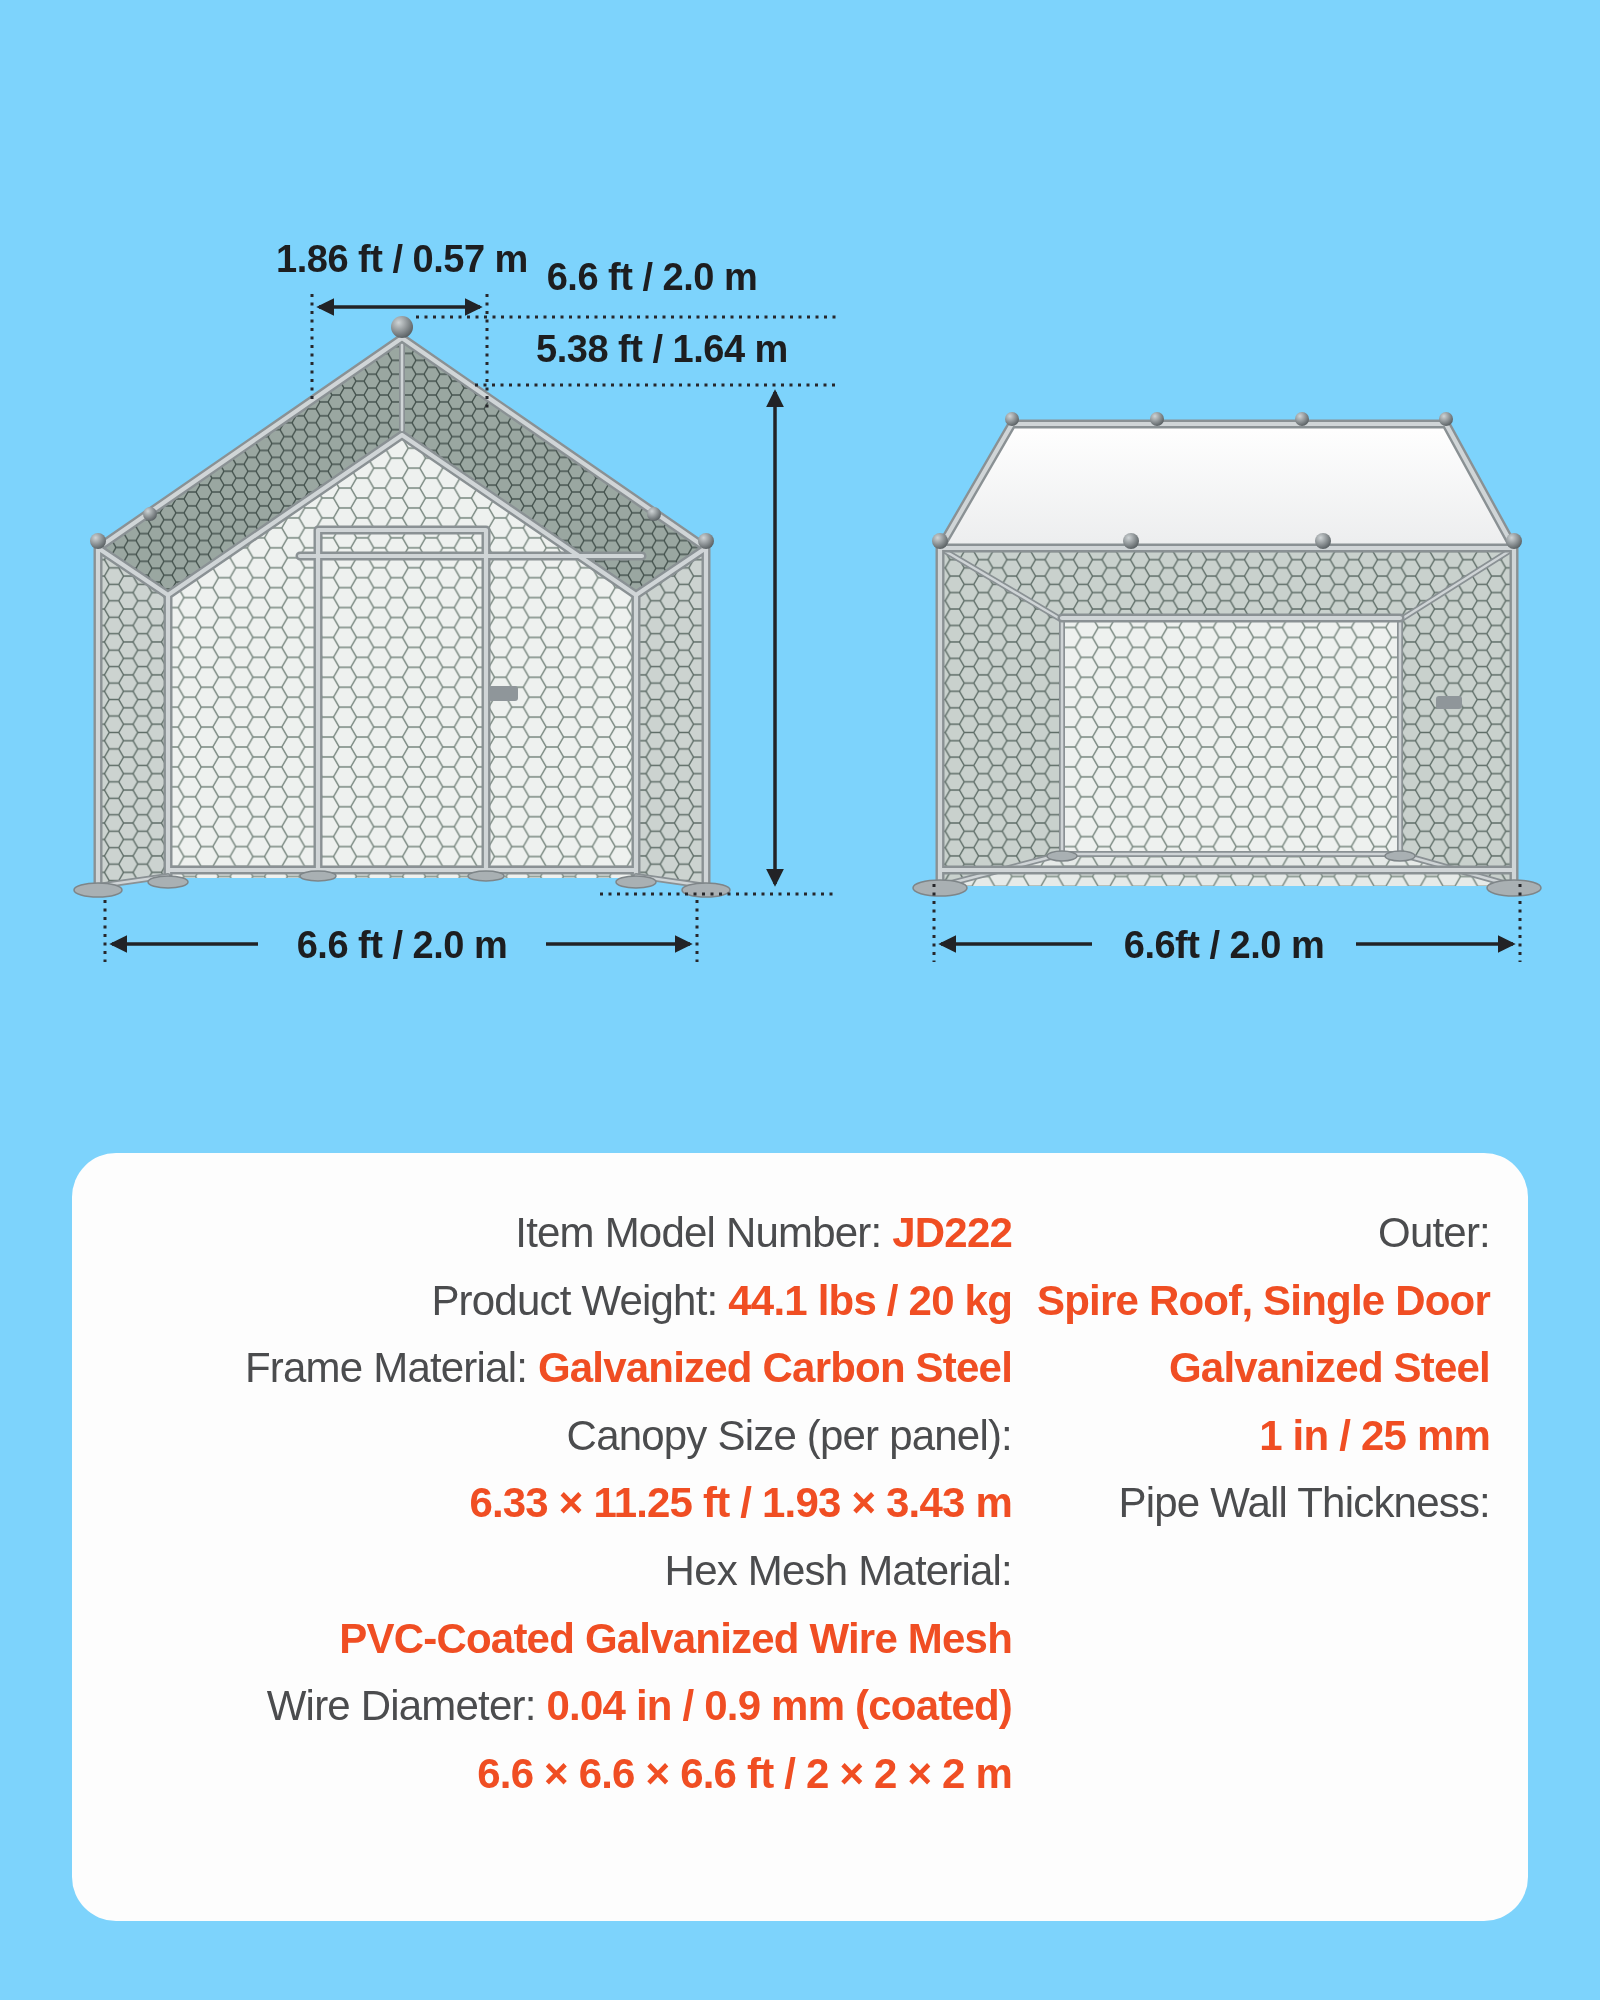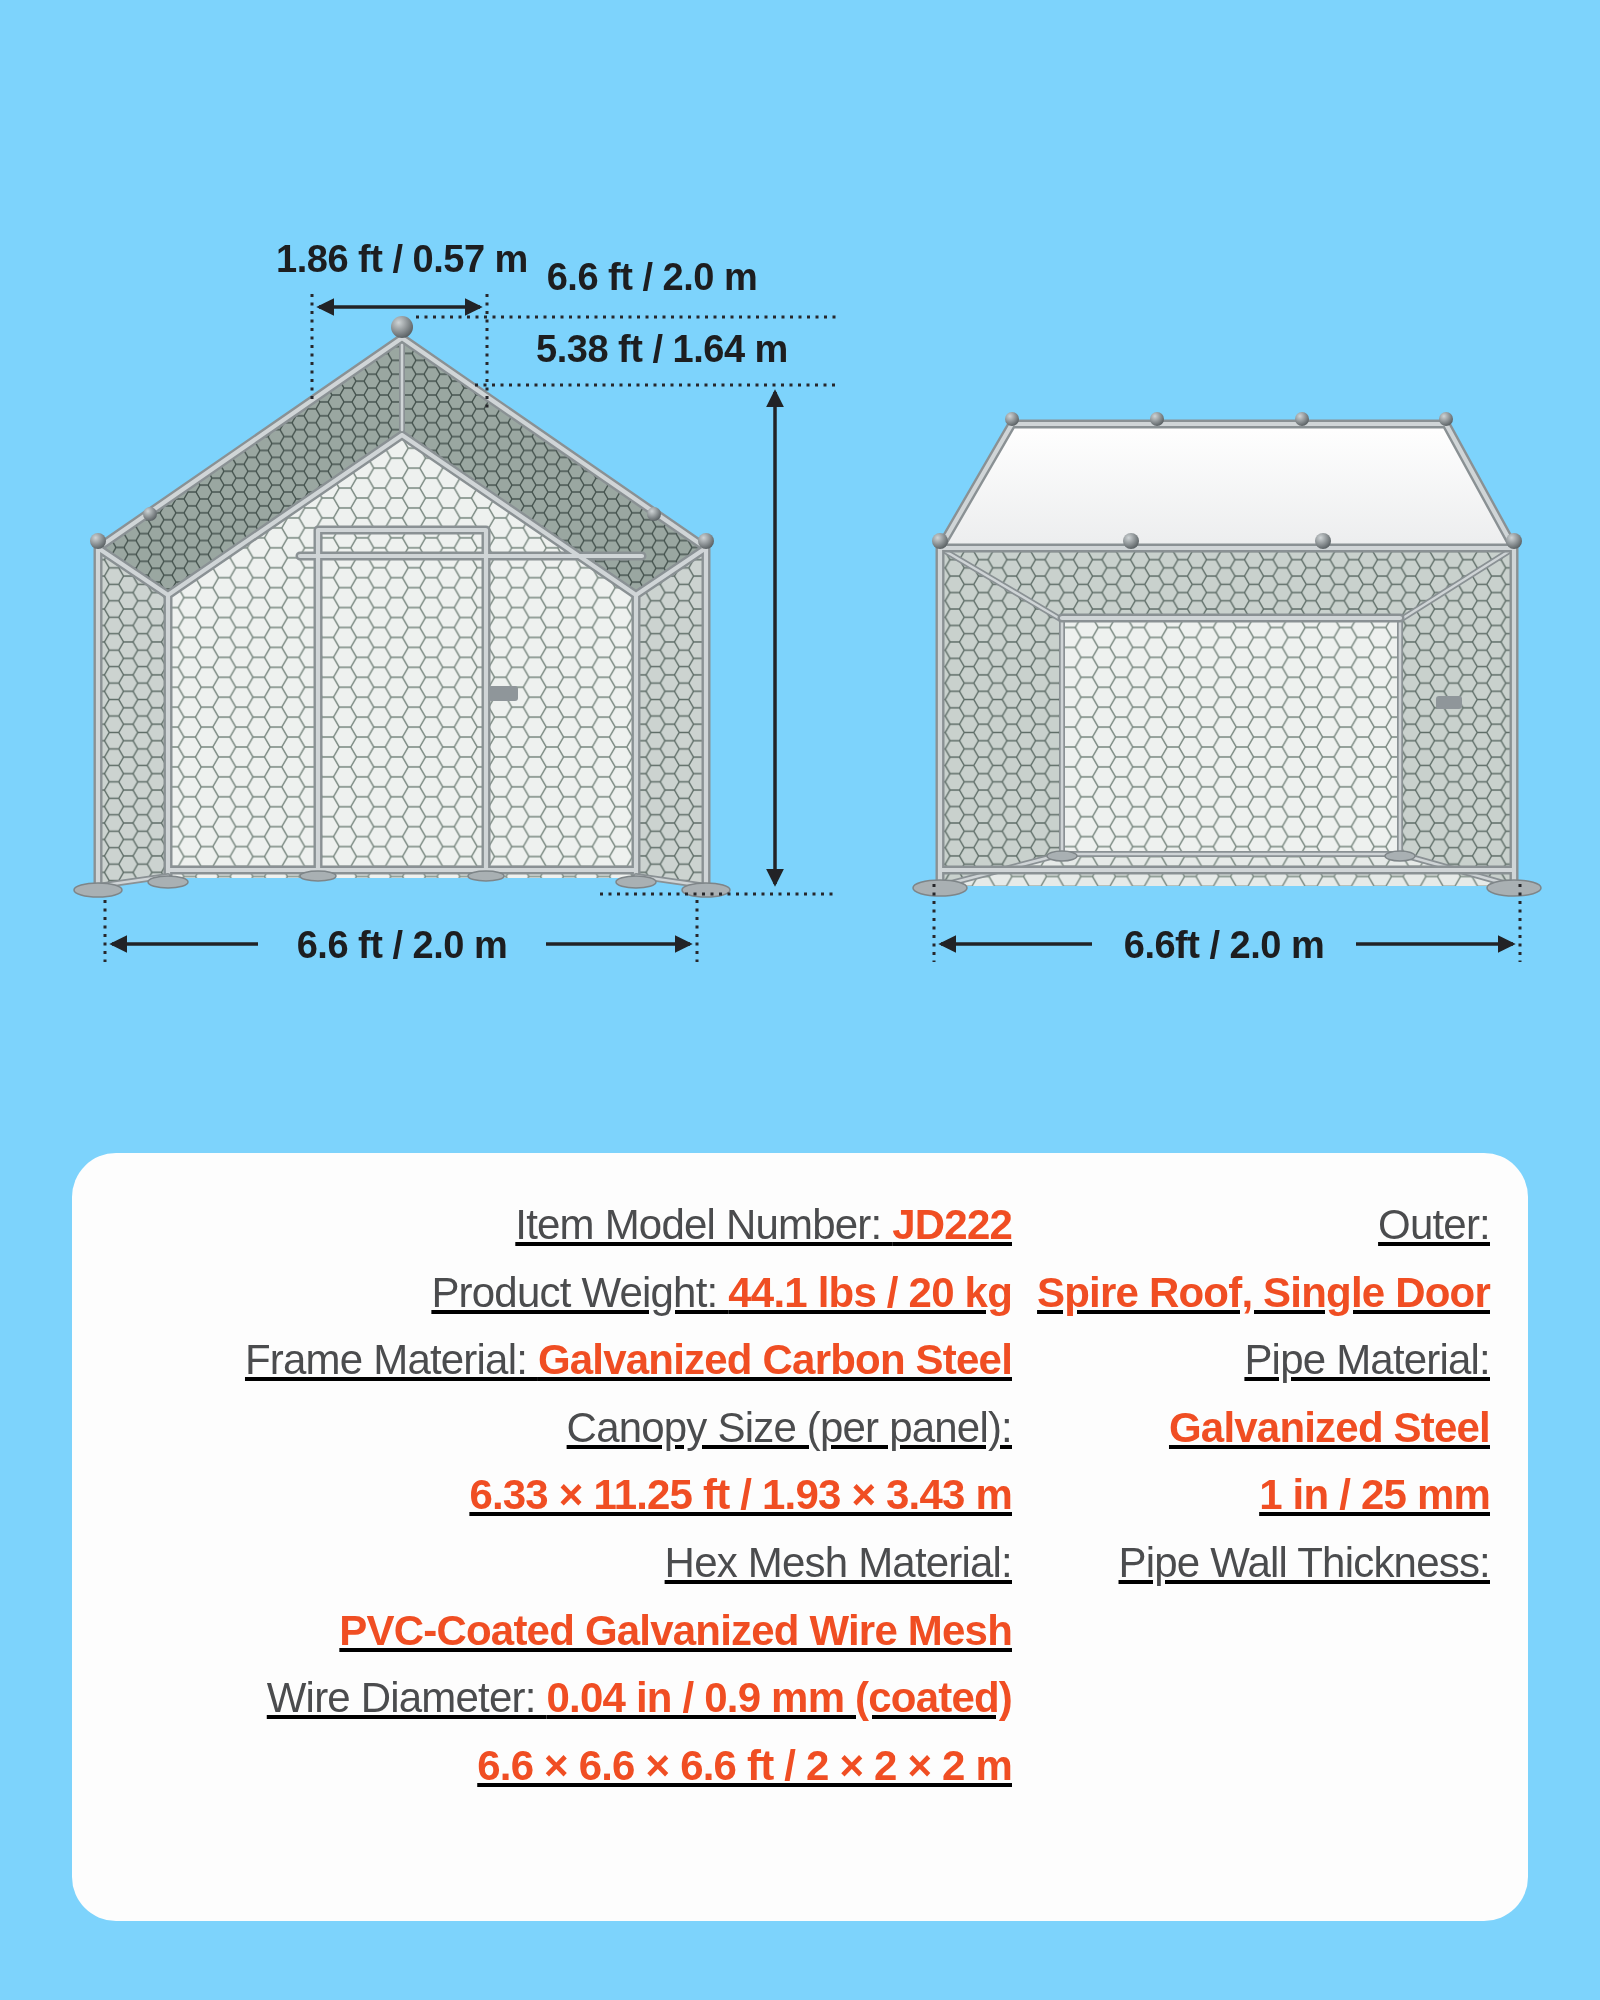--- a/index.html
+++ b/index.html
@@ -10,21 +10,21 @@
   .dln{stroke:#222326;stroke-width:3.5;fill:none;}
   .dot{stroke:#26272b;stroke-width:3;fill:none;stroke-dasharray:3 5.5;}
   .p1{stroke:#8a9194;stroke-width:9;stroke-linecap:round;fill:none;}
   .p2{stroke:#d0d5d7;stroke-width:4.2;stroke-linecap:round;fill:none;}
   .t1{stroke:#8a9194;stroke-width:6;stroke-linecap:round;fill:none;}
   .t2{stroke:#cfd4d6;stroke-width:2.6;stroke-linecap:round;fill:none;}
   .foot{fill:#a9b0b3;stroke:#7e8588;stroke-width:1.5;}
   
   .card{position:absolute;left:72px;top:1153px;width:1456px;height:768px;
         background:#fdfdfd;border-radius:44px;}
-  .col{position:absolute;top:38px;text-decoration:underline;}
+  .col{position:absolute;top:46px;}
   .col.left{left:60px;width:880px;}
   .col.right{left:948px;width:470px;}
   .row{height:67.6px;line-height:67.6px;font-size:42px;letter-spacing:-0.8px;white-space:nowrap;}
   .lbl{color:#4b4c4e;font-weight:400;white-space:pre-wrap;}
   .val{color:#F04E23;font-weight:700;}
 </style>
 </head>
 <body>
 
 <div class="stage">
@@ -187,20 +187,19 @@
       <div class="row"><span class="lbl">Canopy Size (per panel):</span><span class="val"></span></div>
       <div class="row"><span class="lbl"></span><span class="val">6.33 × 11.25 ft / 1.93 × 3.43 m</span></div>
       <div class="row"><span class="lbl">Hex Mesh Material:</span><span class="val"></span></div>
       <div class="row"><span class="lbl"></span><span class="val">PVC-Coated Galvanized Wire Mesh</span></div>
       <div class="row"><span class="lbl">Wire Diameter: </span><span class="val">0.04 in / 0.9 mm (coated)</span></div>
       <div class="row"><span class="lbl"></span><span class="val">6.6 × 6.6 × 6.6 ft / 2 × 2 × 2 m</span></div>
     </div>
     <div class="col right">
       <div class="row"><span class="lbl">Outer:</span><span class="val"></span></div>
       <div class="row"><span class="lbl"></span><span class="val">Spire Roof, Single Door</span></div>
-      <div class="row"><span class="lbl">Pipe Material:</span><span class="val"></span></div>
       <div class="row"><span class="lbl"></span><span class="val">Galvanized Steel</span></div>
       <div class="row"><span class="lbl"></span><span class="val">1 in / 25 mm</span></div>
       <div class="row"><span class="lbl">Pipe Wall Thickness:</span><span class="val"></span></div>
     </div>
   </div>
 
 </div>
 
 </body></html>

